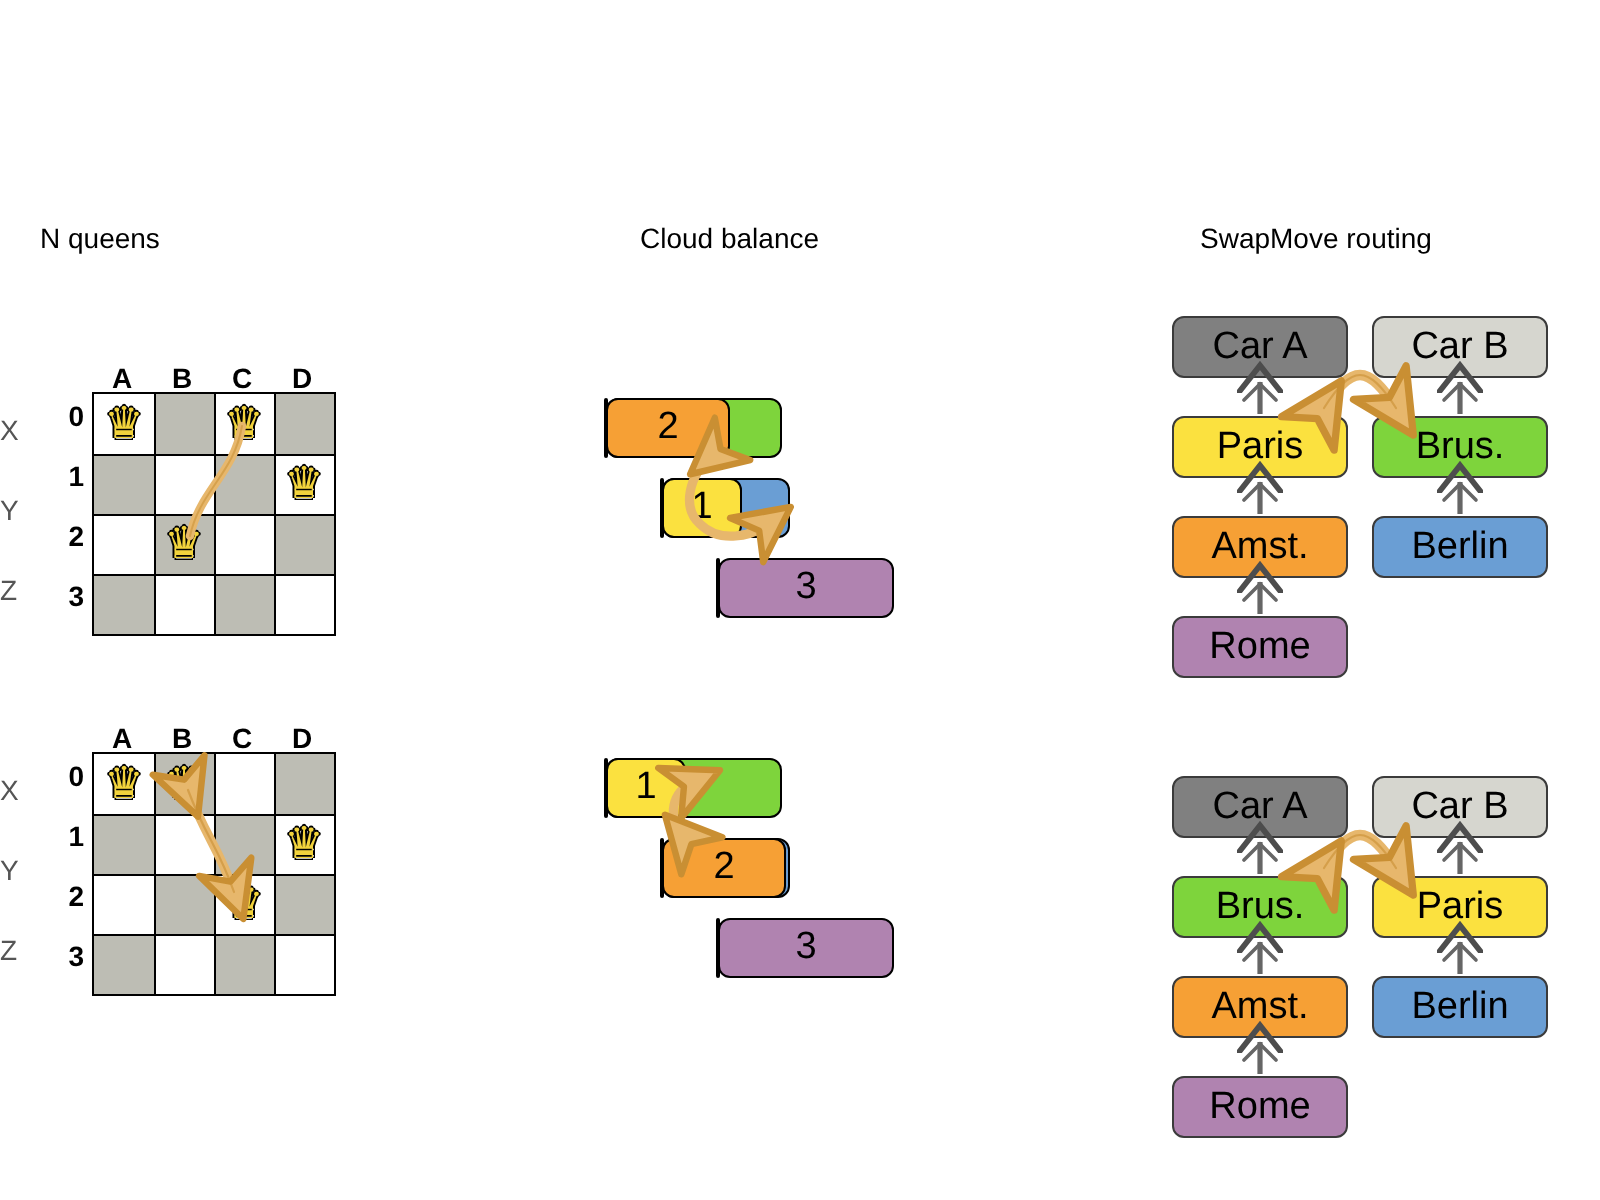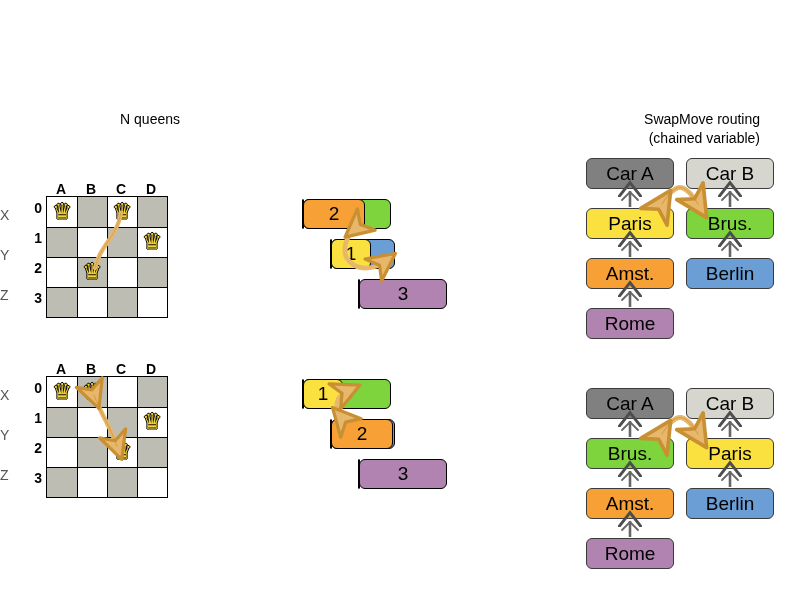--- a/index.html
+++ b/index.html
@@ -15,21 +15,21 @@
     position:absolute;left:0;top:24px;width:800px;text-align:center;
     font-size:40px;font-weight:400;line-height:48px;letter-spacing:0px;
   }
   .subtitle{
     position:absolute;left:0;top:70px;width:800px;text-align:center;
     font-size:13px;font-weight:400;
   }
 
   
   .colhead{
-    position:absolute;text-align:right;font-size:14px;line-height:19px;
+    position:absolute;text-align:left;font-size:14px;line-height:19px;
   }
 
   
   .board{position:absolute;border:1.5px solid #000;box-sizing:content-box;}
   .cell{position:absolute;width:30px;height:30px;box-sizing:border-box;}
   .cell.dark{background:#bdbdb4;}
   .cell.light{background:#ffffff;}
   .filelabel{position:absolute;font-size:14px;font-weight:bold;text-align:center;width:30px;}
   .ranklabel{position:absolute;font-size:14px;font-weight:bold;text-align:right;width:16px;}
   .queen{
@@ -63,22 +63,22 @@
 
   svg.ov{position:absolute;left:0;top:0;width:800px;height:600px;pointer-events:none;}
 </style>
 </head>
 <body>
 
 <div class="stage">
 
 
   <div class="colhead" style="left:20px;top:110px;width:160px;">N queens</div>
+  <div class="colhead" style="left:320px;top:110px;width:160px;">Cloud balance</div>
   <div class="colhead" style="left:600px;top:110px;width:160px;">SwapMove routing</div>
-  <div class="colhead" style="left:600px;top:129px;width:160px;">(chained variable)</div>
 
   <div>
 
     <div class="filelabel" style="left:46px;top:181px;">A</div>
     <div class="filelabel" style="left:76px;top:181px;">B</div>
     <div class="filelabel" style="left:106px;top:181px;">C</div>
     <div class="filelabel" style="left:136px;top:181px;">D</div>
 
     <div class="ranklabel" style="left:26px;top:200px;">0</div>
     <div class="ranklabel" style="left:26px;top:230px;">1</div>

